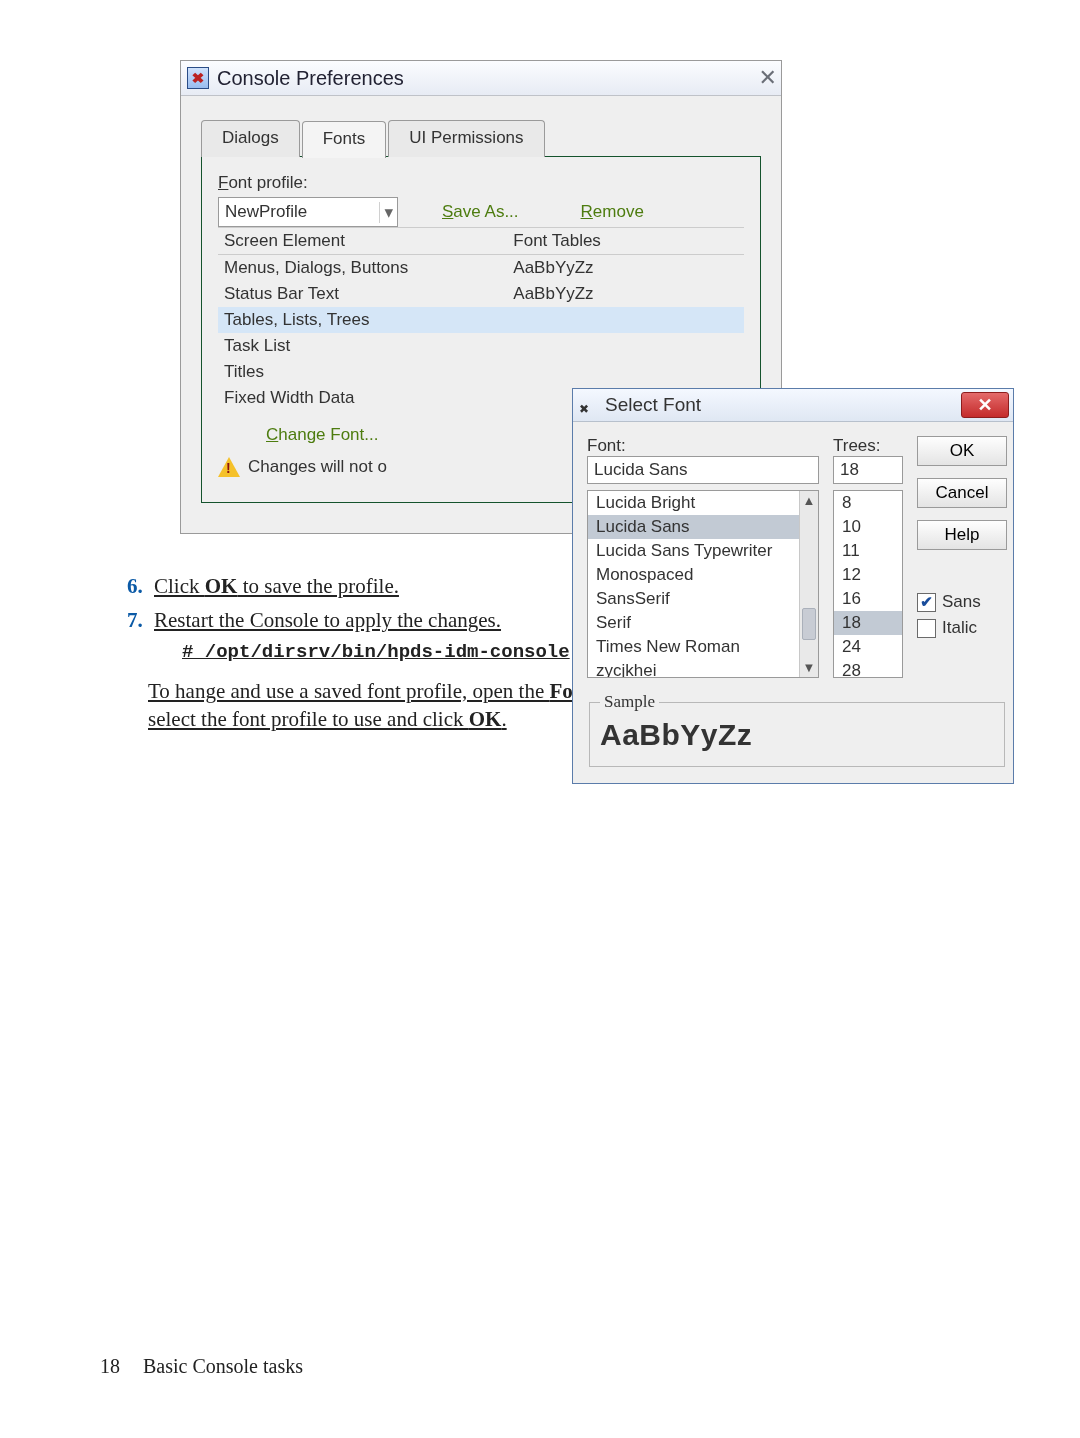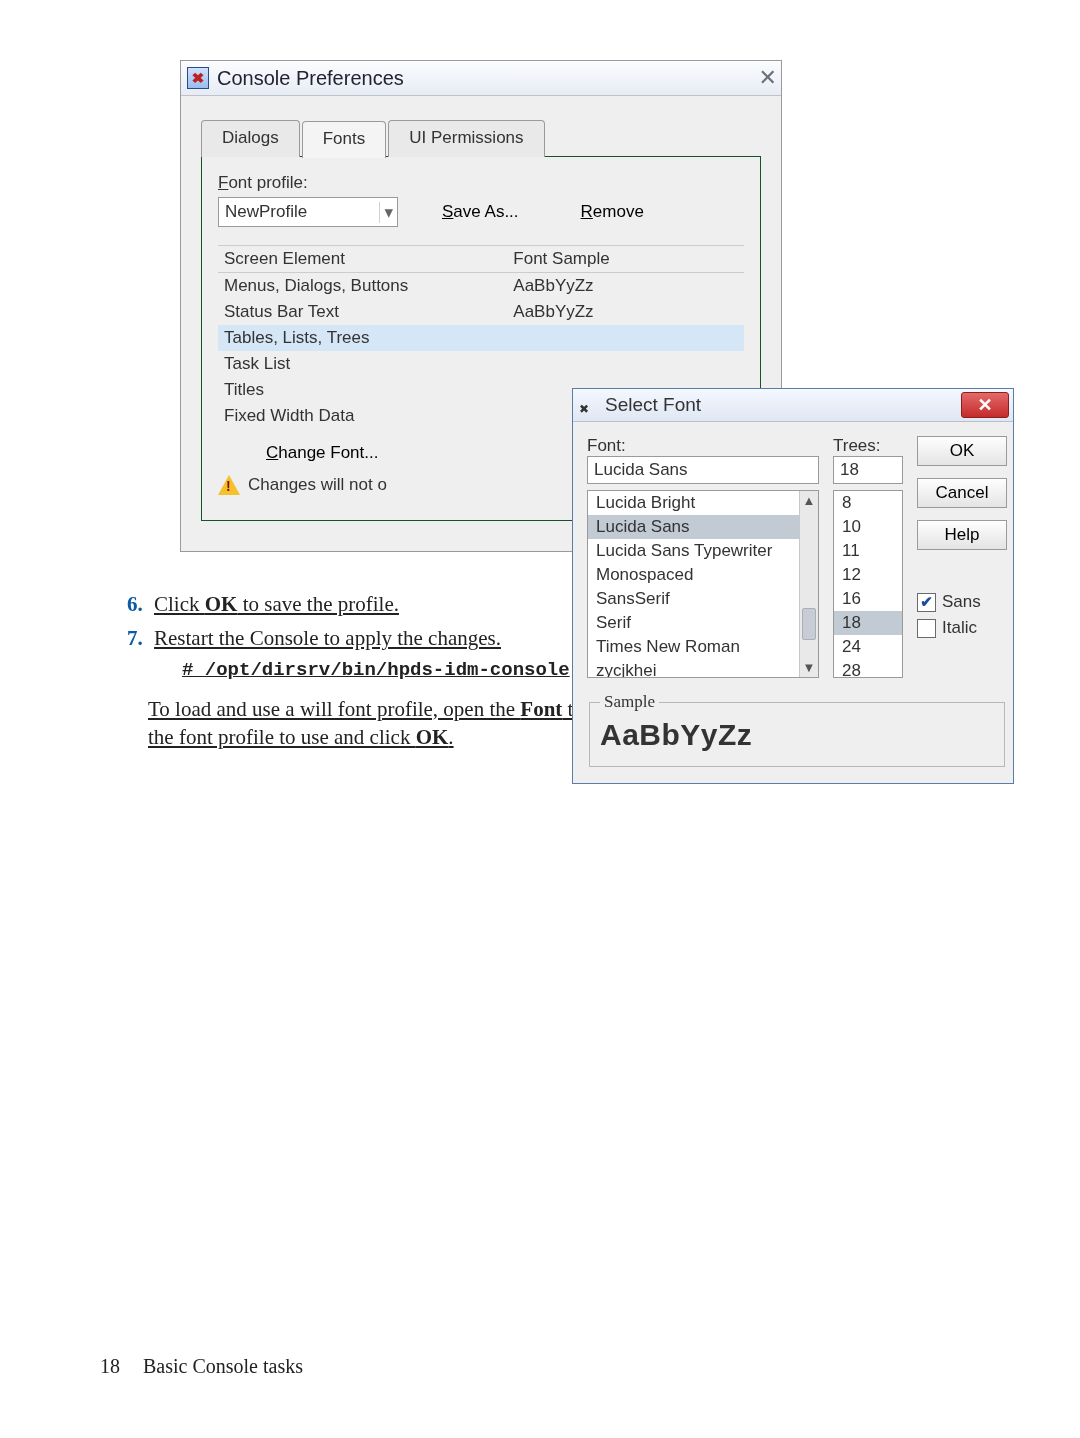--- a/index.html
+++ b/index.html
@@ -82,36 +82,36 @@
     top: 1px;
   }
   .tabpanel {
     border: 1px solid #14532d;
     background: #efefef;
     padding: 16px 16px 20px 16px;
   }
   .lbl { display: block; font-size: 17px; margin-bottom: 4px; }
   .underline-first { text-decoration-line: underline; text-decoration-skip-ink: none; }
   .row1 {
-    display: flex; align-items: center; gap: 26px; margin-bottom: 18px;
+    display: flex; align-items: center; gap: 26px; 
   }
   .combo {
     display: inline-flex; align-items: center;
     border: 1px solid #9a9a9a; background: #fff; height: 28px;
     width: 178px;
   }
   .combo input {
     border: none; outline: none; font: 17px Verdana, Arial;
     padding: 0 6px; width: 100%; background: transparent; color: #333;
   }
   .combo .dd {
     width: 20px; text-align: center; color: #666; border-left: 1px solid #d0d0d0;
   }
   .btnflat {
-    padding: 4px 18px; font: 17px Verdana, Arial; color: #000000;
+    padding: 4px 18px; font: 17px Verdana, Arial; color: #4d7c0f;
     background: transparent; border: none;
   }
   
   .ftable {
     width: 100%;
     border-collapse: collapse;
   }
   .ftable th, .ftable td {
     text-align: left; font-weight: normal; padding: 3px 6px; font-size: 17px;
   }
@@ -250,21 +250,21 @@
               <span class="dd">▾</span>
             </span>
             <button class="btnflat"><span class="underline-first">S</span><span>ave As...</span></button>
             <button class="btnflat"><span class="underline-first">R</span><span>emove</span></button>
           </div>
 
           <table class="ftable">
             <tbody>
                 <tr>
               <th style="width:55%">Screen Element</th>
-              <th>Font Sample</th>
+              <th>Font Tables</th>
             </tr>
             <tr>
                   <td>Menus, Dialogs, Buttons</td>
                   <td>AaBbYyZz</td>
                 </tr>
             <tr>
                   <td>Status Bar Text</td>
                   <td>AaBbYyZz</td>
                 </tr>
             <tr class="sel">
@@ -366,21 +366,21 @@
     <ol start="6">
       <li>
         <span>Click </span><strong>OK</strong><span> to save the profile.</span>
       </li>
       <li>
         <span>Restart the Console to apply the changes.</span>
         <code class="cmd"># /opt/dirsrv/bin/hpds-idm-console</code>
       </li>
     </ol>
     <div class="para">
-      <span>To load and use a will font profile, open the </span><strong>Font</strong><span> tab in the </span><strong>Preference</strong><span> dialog, and simply select the font profile to use and click </span><strong>OK</strong><span>.</span>
+      <span>To hange and use a saved font profile, open the </span><strong>Font</strong><span> tab in the </span><strong>Preference</strong><span> dialog, and simply select the font profile to use and click </span><strong>OK</strong><span>.</span>
     </div>
   </div>
 
   <div class="footer">
     <span class="pn">18</span>
     <span>Basic Console tasks</span>
   </div>
 
 </div>
 

